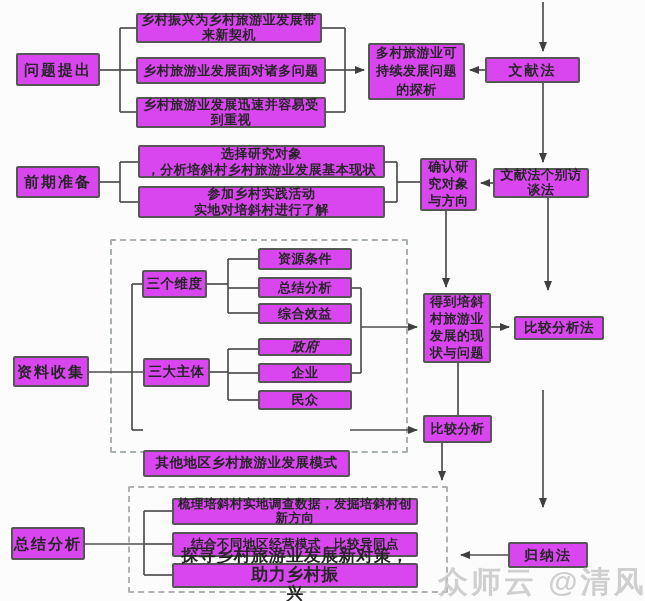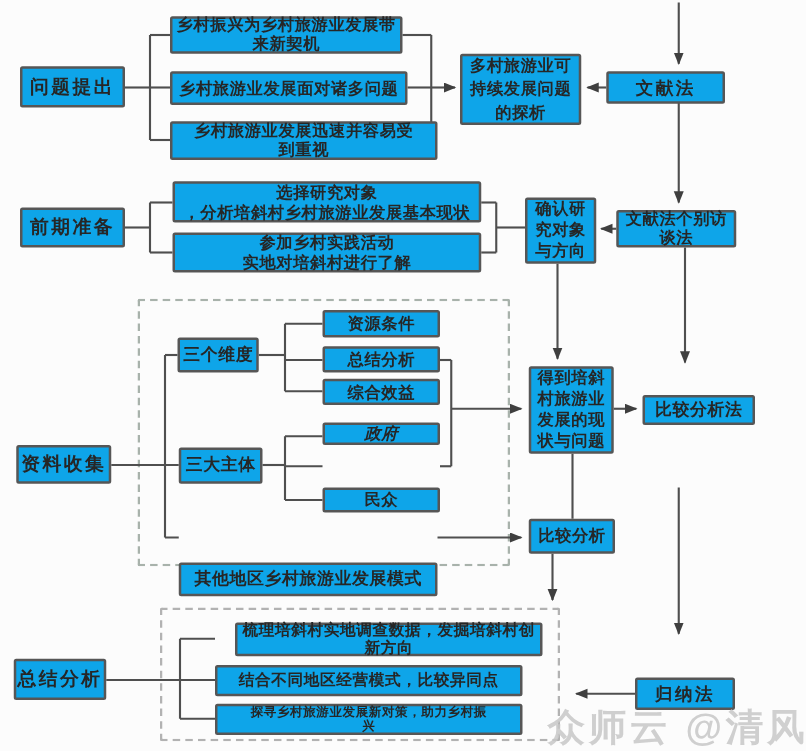--- a/index.html
+++ b/index.html
@@ -2,21 +2,21 @@
 <html><head>
 <meta charset="utf-8">
 <style>
   html,body{margin:0;padding:0;background:#f2f2f2;}
   #canvas{
     position:relative;width:645px;height:601px;background:#fcfcfc;
     font-family:"Liberation Sans","DejaVu Sans",sans-serif;overflow:hidden;
   }
   #connectors{position:absolute;left:0;top:0;z-index:1;}
   .box{
-    position:absolute;z-index:2;background:#0ea5e9;border:2px solid #565656;
+    position:absolute;z-index:2;background:#d946ef;border:2px solid #565656;
     border-radius:2px;box-sizing:border-box;display:flex;align-items:center;
     justify-content:center;text-align:center;white-space:pre-line;
     color:#262626;font-weight:600;line-height:1.2;font-size:13px;letter-spacing:.5px;
   }
   .stage{font-size:15px;letter-spacing:2px;}
   .dashedframe{
     position:absolute;z-index:0;border:2px dashed #a8b2ab;border-radius:2px;
     box-sizing:border-box;background:transparent;
   }
   #watermark{
@@ -100,21 +100,21 @@
   </svg>
 
   <div class="box stage" style="left:16px;top:53px;width:84px;height:33px;">问题提出</div>
   <div class="box stage" style="left:16px;top:166px;width:84px;height:32px;">前期准备</div>
   <div class="box stage" style="left:13px;top:356px;width:76px;height:31px;">资料收集</div>
   <div class="box stage" style="left:11px;top:527px;width:74px;height:33px;">总结分析</div>
 
   <div class="box" style="left:136px;top:13px;width:186px;height:30px;line-height:1.15;">乡村振兴为乡村旅游业发展带
 来新契机</div>
   <div class="box" style="left:136px;top:57px;width:190px;height:27px;">乡村旅游业发展面对诸多问题</div>
-  <div class="box" style="left:136px;top:97px;width:214px;height:31px;line-height:1.15;">乡村旅游业发展迅速并容易受
+  <div class="box" style="left:136px;top:97px;width:190px;height:31px;line-height:1.15;">乡村旅游业发展迅速并容易受
 到重视</div>
   <div class="box" style="left:368px;top:43px;width:97px;height:57px;line-height:1.4;">多村旅游业可
 持续发展问题
 的探析</div>
   <div class="box" style="left:485px;top:57px;width:95px;height:26px;font-size:14px;letter-spacing:2px;">文献法</div>
 
   <div class="box" style="left:138px;top:145px;width:247px;height:33px;line-height:1.2;">选择研究对象
 ，分析培斜村乡村旅游业发展基本现状</div>
   <div class="box" style="left:138px;top:186px;width:247px;height:32px;line-height:1.2;">参加乡村实践活动
 实地对培斜村进行了解</div>
@@ -123,31 +123,32 @@
 与方向</div>
   <div class="box" style="left:493px;top:168px;width:96px;height:30px;line-height:1.15;">文献法个别访
 谈法</div>
 
   <div class="box" style="left:142px;top:270px;width:65px;height:28px;font-size:13.5px;">三个维度</div>
   <div class="box" style="left:258px;top:248px;width:94px;height:22px;">资源条件</div>
   <div class="box" style="left:258px;top:277px;width:94px;height:21px;">总结分析</div>
   <div class="box" style="left:258px;top:303px;width:94px;height:21px;">综合效益</div>
   <div class="box" style="left:143px;top:358px;width:67px;height:29px;font-size:13.5px;">三大主体</div>
   <div class="box" style="left:258px;top:338px;width:94px;height:18px;font-style:italic;">政府</div>
+  <div class="box" style="left:258px;top:363px;width:94px;height:20px;">企业</div>
   <div class="box" style="left:258px;top:390px;width:94px;height:20px;">民众</div>
   <div class="box" style="left:143px;top:417px;width:207px;height:27px;font-size:13.5px;margin-top:33px;">其他地区乡村旅游业发展模式</div>
   <div class="box" style="left:423px;top:293px;width:68px;height:70px;line-height:1.3;">得到培斜
 村旅游业
 发展的现
 状与问题</div>
   <div class="box" style="left:514px;top:316px;width:90px;height:24px;font-size:13.5px;">比较分析法</div>
   <div class="box" style="left:423px;top:415px;width:69px;height:28px;">比较分析</div>
 
-  <div class="box" style="left:172px;top:498px;width:246px;height:27px;font-size:12.5px;line-height:1.1;margin-left:16px;">梳理培斜村实地调查数据，发掘培斜村创
+  <div class="box" style="left:172px;top:498px;width:246px;height:27px;font-size:12.5px;line-height:1.1;">梳理培斜村实地调查数据，发掘培斜村创
 新方向</div>
   <div class="box" style="left:172px;top:532px;width:246px;height:25px;font-size:12.5px;">结合不同地区经营模式，比较异同点</div>
-  <div class="box" style="left:172px;top:563px;width:246px;height:25px;font-size:10px;line-height:1.1;">探寻乡村旅游业发展新对策，助力乡村振
+  <div class="box" style="left:172px;top:563px;width:246px;height:25px;font-size:17px;line-height:1.1;">探寻乡村旅游业发展新对策，助力乡村振
 兴</div>
   <div class="box" style="left:508px;top:542px;width:80px;height:26px;font-size:14px;letter-spacing:2px;">归纳法</div>
 
   <div id="watermark">众师云 @清风</div>
 
 </div>
 
 </body></html>

